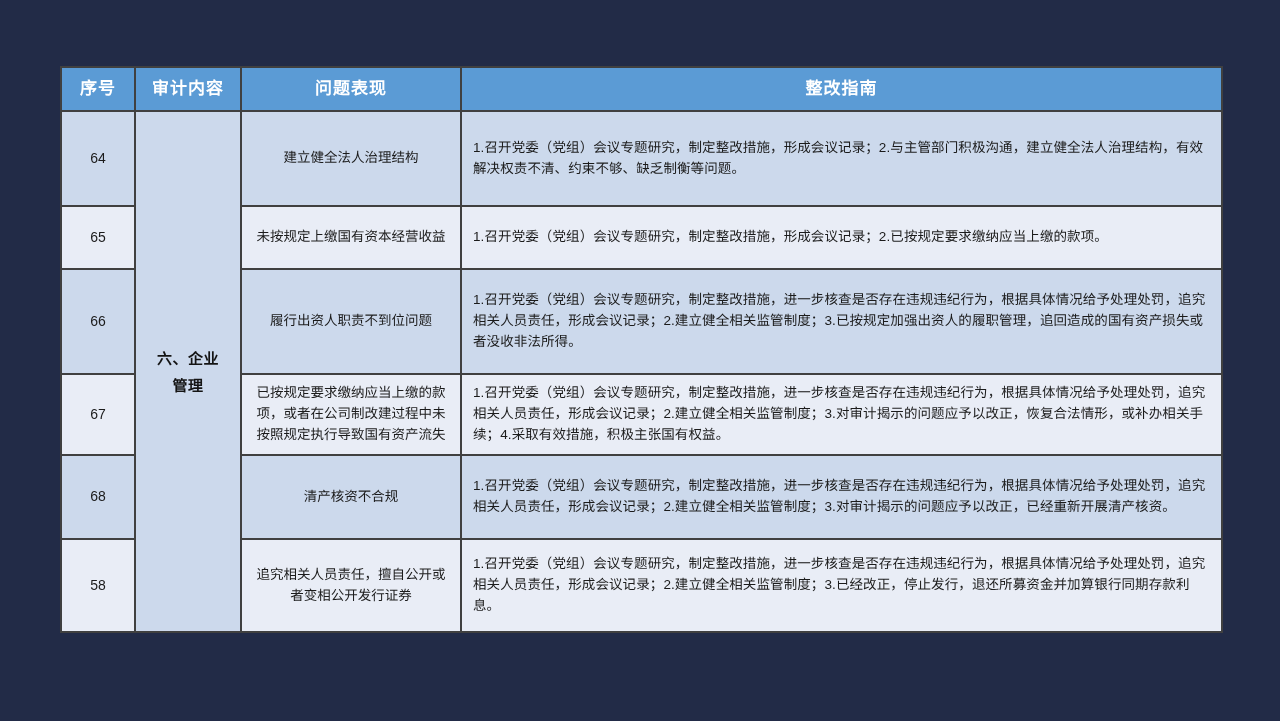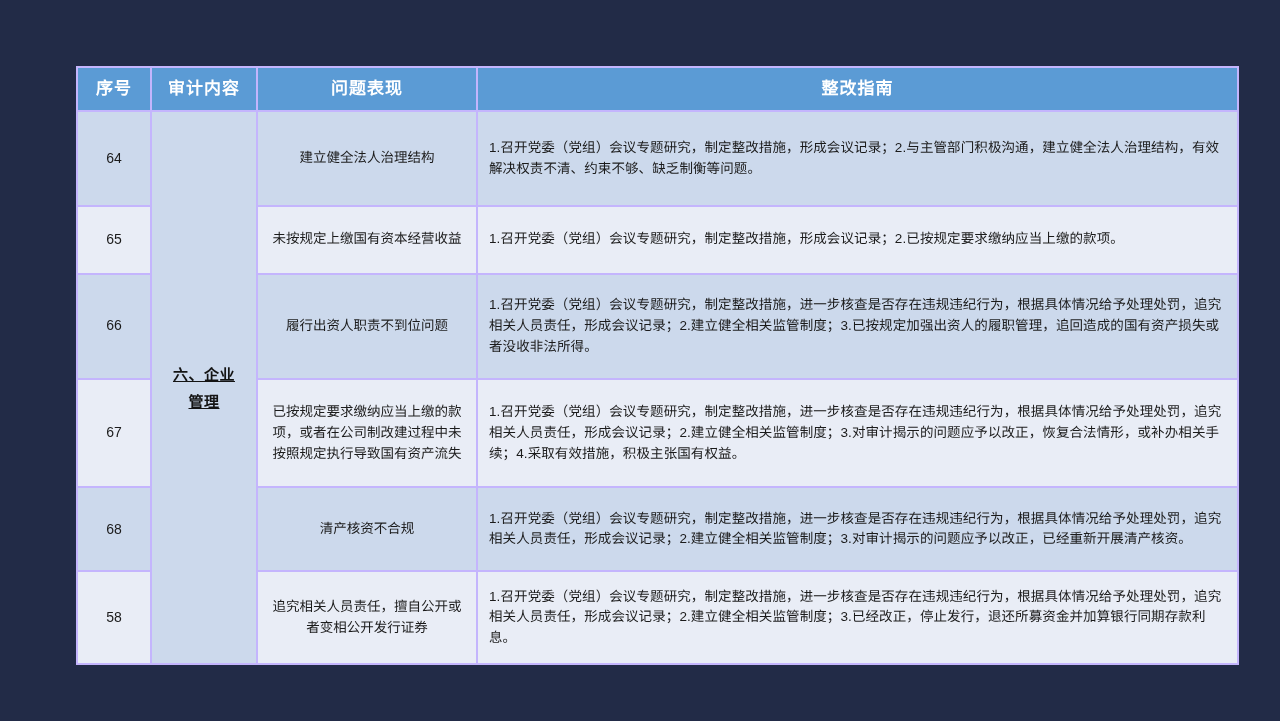--- a/index.html
+++ b/index.html
@@ -28,23 +28,22 @@
     left: 60px;
     top: 66px;
     width: 1159px;
     height: 601px;
   }
 
   table.audit-table {
     width: 1159px;
     border-collapse: separate;
     border-spacing: 2px;
-    background: #c4b5fd;
+    background: #404040;
     table-layout: fixed;
-    margin-left: 16px;
   }
 
   
   col.c-seq     { width: 72px;  }
   col.c-subject { width: 104px; }
   col.c-issue   { width: 218px; }
   col.c-guide   { width: 759px; }
 
   
   thead th {
@@ -58,38 +57,37 @@
     vertical-align: middle;
     line-height: 1.25;
   }
 
   
   tbody td {
     font-size: 13.5px;
     color: #1b1b1b;
     line-height: 1.55;
     vertical-align: middle;
-    padding: 22px 9px;
+    padding: 6px 9px;
   }
 
   
   tr.band-dark  td { background: #ccd9ec; }
   tr.band-light td { background: #e9edf6; }
 
   
   td.subject-cell {
     background: #ccd9ec !important;
     text-align: center;
     font-size: 15px;
     font-weight: bold;
     letter-spacing: 0.5px;
     line-height: 1.8;
     color: #141414;
     padding: 6px 4px;
-    text-decoration: underline;
   }
 
   td.seq-cell {
     text-align: center;
     font-size: 14px;
     color: #1b1b1b;
   }
 
   td.issue-cell       { text-align: center;   }
   td.issue-cell.one-line { text-align: center; }

